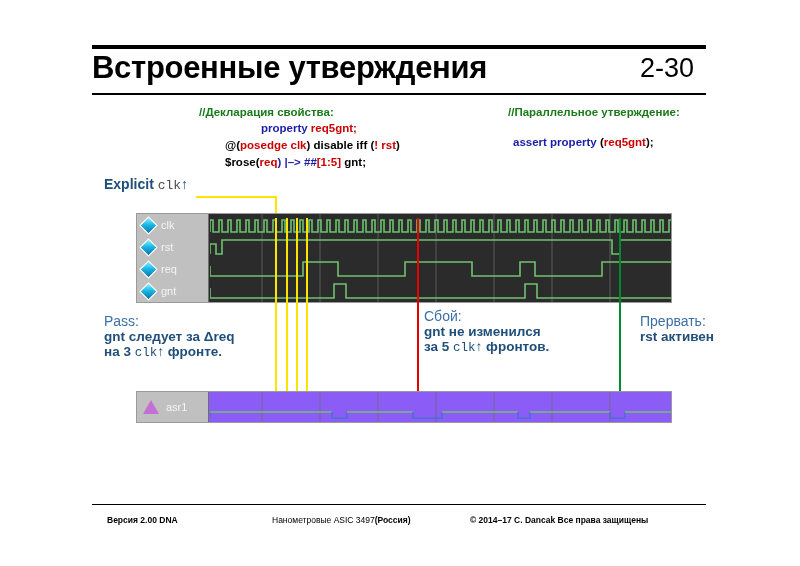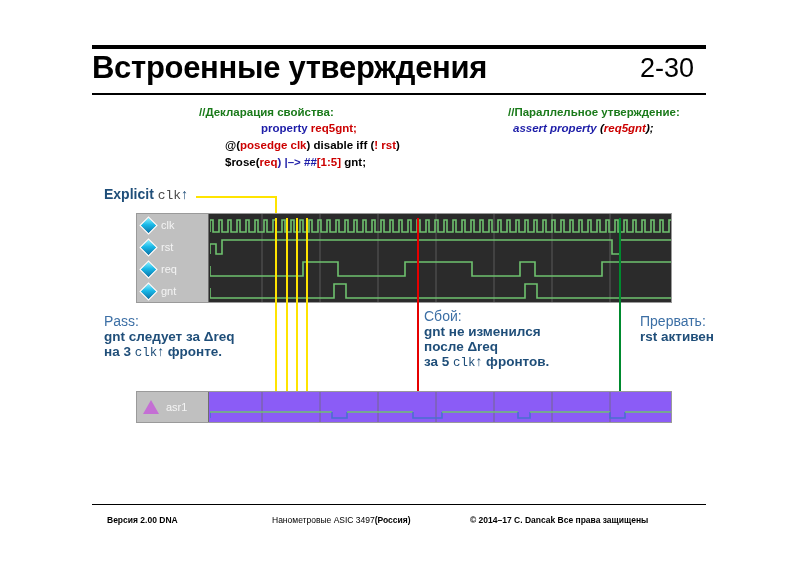--- a/index.html
+++ b/index.html
@@ -35,25 +35,25 @@
   .c-green{color:#1a7a1a;}
   .c-blue{color:#1d1da8;}
   .c-red{color:#cc0000;}
   .c-black{color:#000000;}
 
   .code-l1{left:199px;top:106px;}
   .code-l2{left:233px;top:122px;padding-left:28px;}
   .code-l3{left:225px;top:139px;}
   .code-l4{left:225px;top:156px;}
   .code-r1{left:508px;top:106px;}
-  .code-r2{left:513px;top:122px;font-style:italic;}
+  .code-r2{left:513px;top:136px;}
 
   
   .explicit{
-    position:absolute;left:104px;top:186px;
+    position:absolute;left:104px;top:176px;
     font-size:14px;font-weight:bold;color:#1f4e79;
     white-space:nowrap;
   }
   .explicit .mono{font-family:"Liberation Mono", monospace;font-weight:normal;color:#4a4a4a;font-size:13px;}
   .explicit .arw{color:#1f4e79;font-weight:bold;}
 
   
   .elbow-h{position:absolute;left:196px;top:196px;width:81px;height:2px;background:#ffe400;}
   .elbow-v{position:absolute;left:275px;top:196px;width:2px;height:22px;background:#ffe400;}
 
@@ -255,21 +255,20 @@
       <span>gnt</span><span> следует за </span><span>Δreq</span>
     </div>
     <div class="body">
       <span>на 3 </span><span class="mono">clk</span><span>↑</span><span> фронте.</span>
     </div>
   </div>
 
   <div class="ann ann-fail">
     <div class="hdr">Сбой:</div>
     <div class="body">gnt не изменился</div>
-    <div class="body">после Δreq</div>
     <div class="body">
       <span>за 5 </span><span class="mono">clk</span><span>↑</span><span> фронтов.</span>
     </div>
   </div>
 
   <div class="ann ann-abort">
     <div class="hdr">Прервать:</div>
     <div class="body">rst активен</div>
   </div>
 

